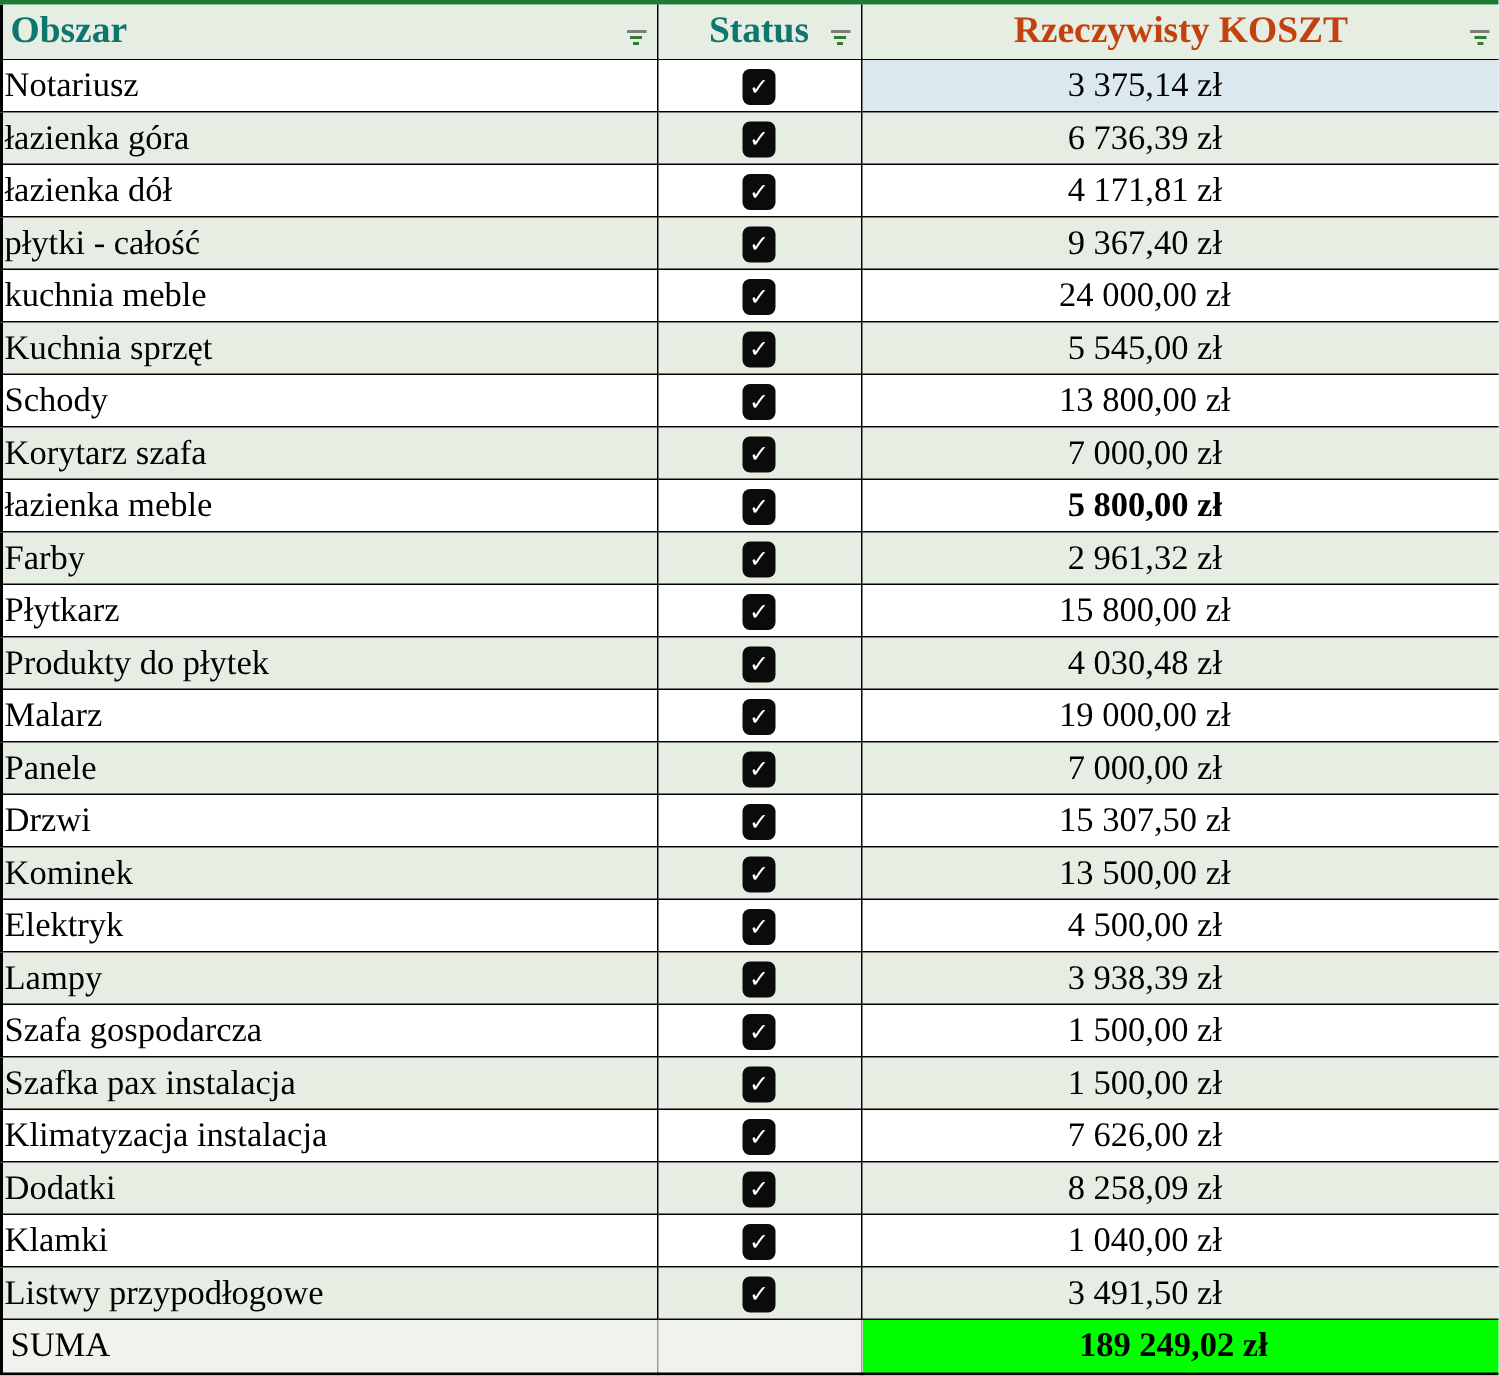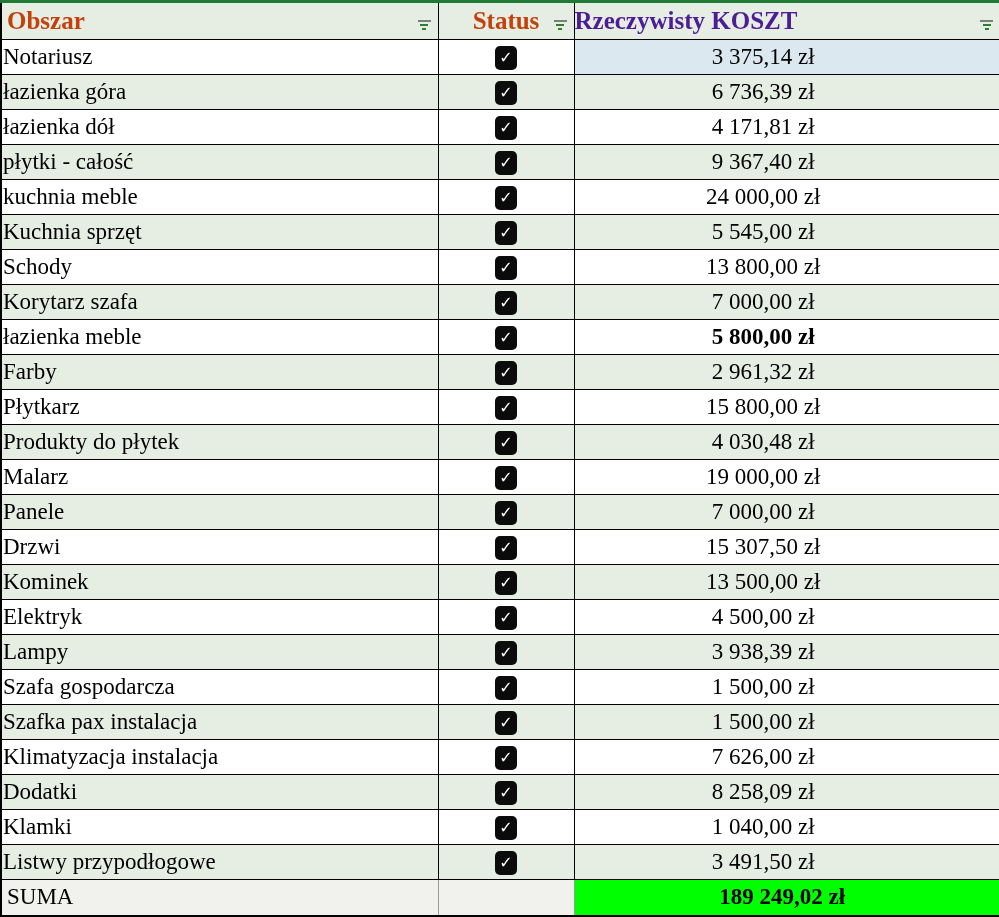--- a/index.html
+++ b/index.html
@@ -28,22 +28,22 @@
   thead tr{height:38px;}
   tbody tr{height:35px;}
   tr.suma-row{height:36px;margin-top:36px;}
 
   th{
     background:#e6ede2;position:relative;
     font-size:25px;font-weight:bold;vertical-align:middle;
   }
   .hdr-obszar{text-align:left;padding-left:5px;}
   .hdr-status{text-align:center;}
-  .hdr-koszt{text-align:left;color:#4c1d95;}
-  .hdr-blue{color:#c2410c;}
+  .hdr-koszt{text-align:center;color:#c2410c;}
+  .hdr-blue{color:#0f766e;}
 
   .filter{
     position:absolute;right:7px;bottom:9px;
     display:flex;flex-direction:column;align-items:center;gap:2px;
     cursor:pointer;
   }
   .filter .f1{width:13px;height:2px;background:#7d7d7d;display:block;}
   .filter .f2{width:8px;height:2px;background:#2e7d32;display:block;}
   .filter .f3{width:4px;height:2px;background:#2e7d32;display:block;}
 

